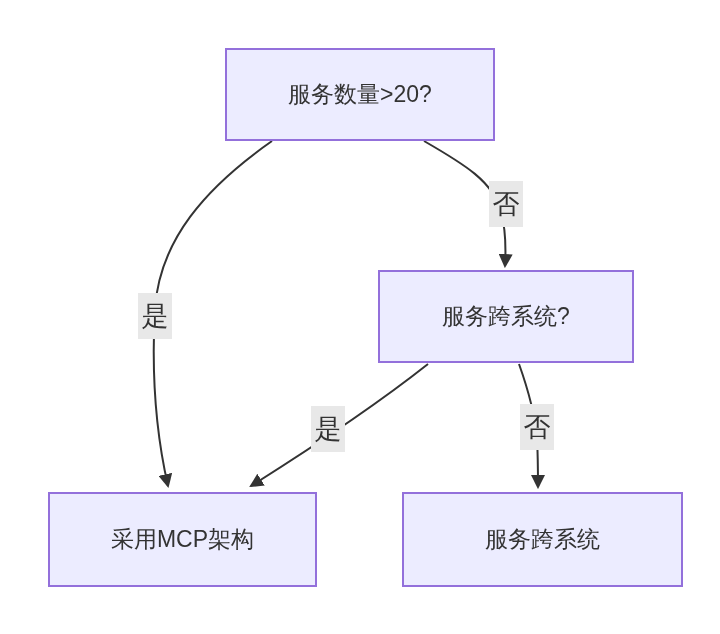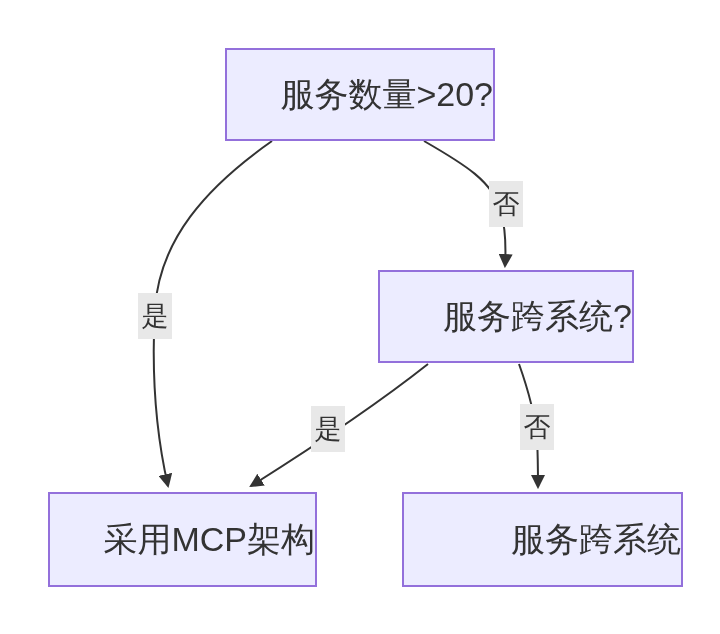--- a/index.html
+++ b/index.html
@@ -26,24 +26,24 @@
     fill: none;
     stroke: #333333;
     stroke-width: 2;
   }
   .node {
     position: absolute;
     box-sizing: border-box;
     background: #ECECFF;
     border: 2.5px solid #9370DB;
     color: #333333;
-    font-size: 34px;
+    font-size: 23px;
     display: flex;
     align-items: center;
-    justify-content: flex-end;
+    justify-content: center;
     text-align: center;
     white-space: nowrap;
   }
   .node-a { left: 225px; top: 48px;  width: 270px; height: 93px; }
   .node-b { left: 378px; top: 270px; width: 256px; height: 93px; }
   .node-c { left: 48px;  top: 492px; width: 269px; height: 95px; }
   .node-d { left: 402px; top: 492px; width: 281px; height: 95px; }
   .edge-label {
     position: absolute;
     box-sizing: border-box;

